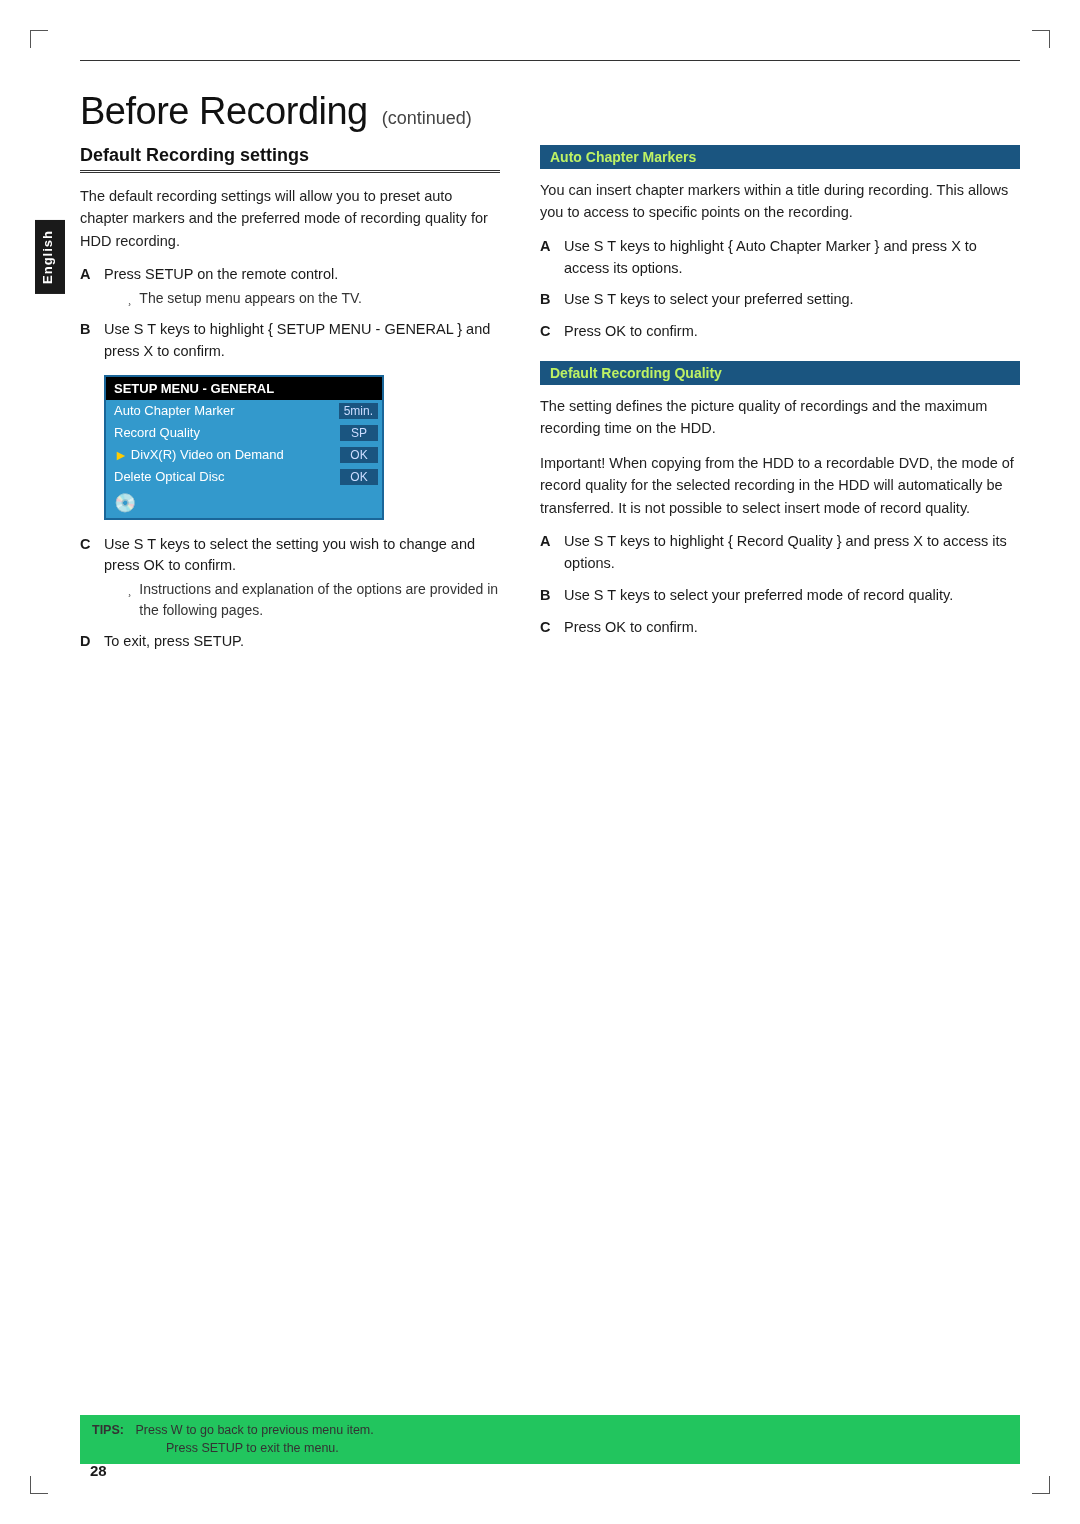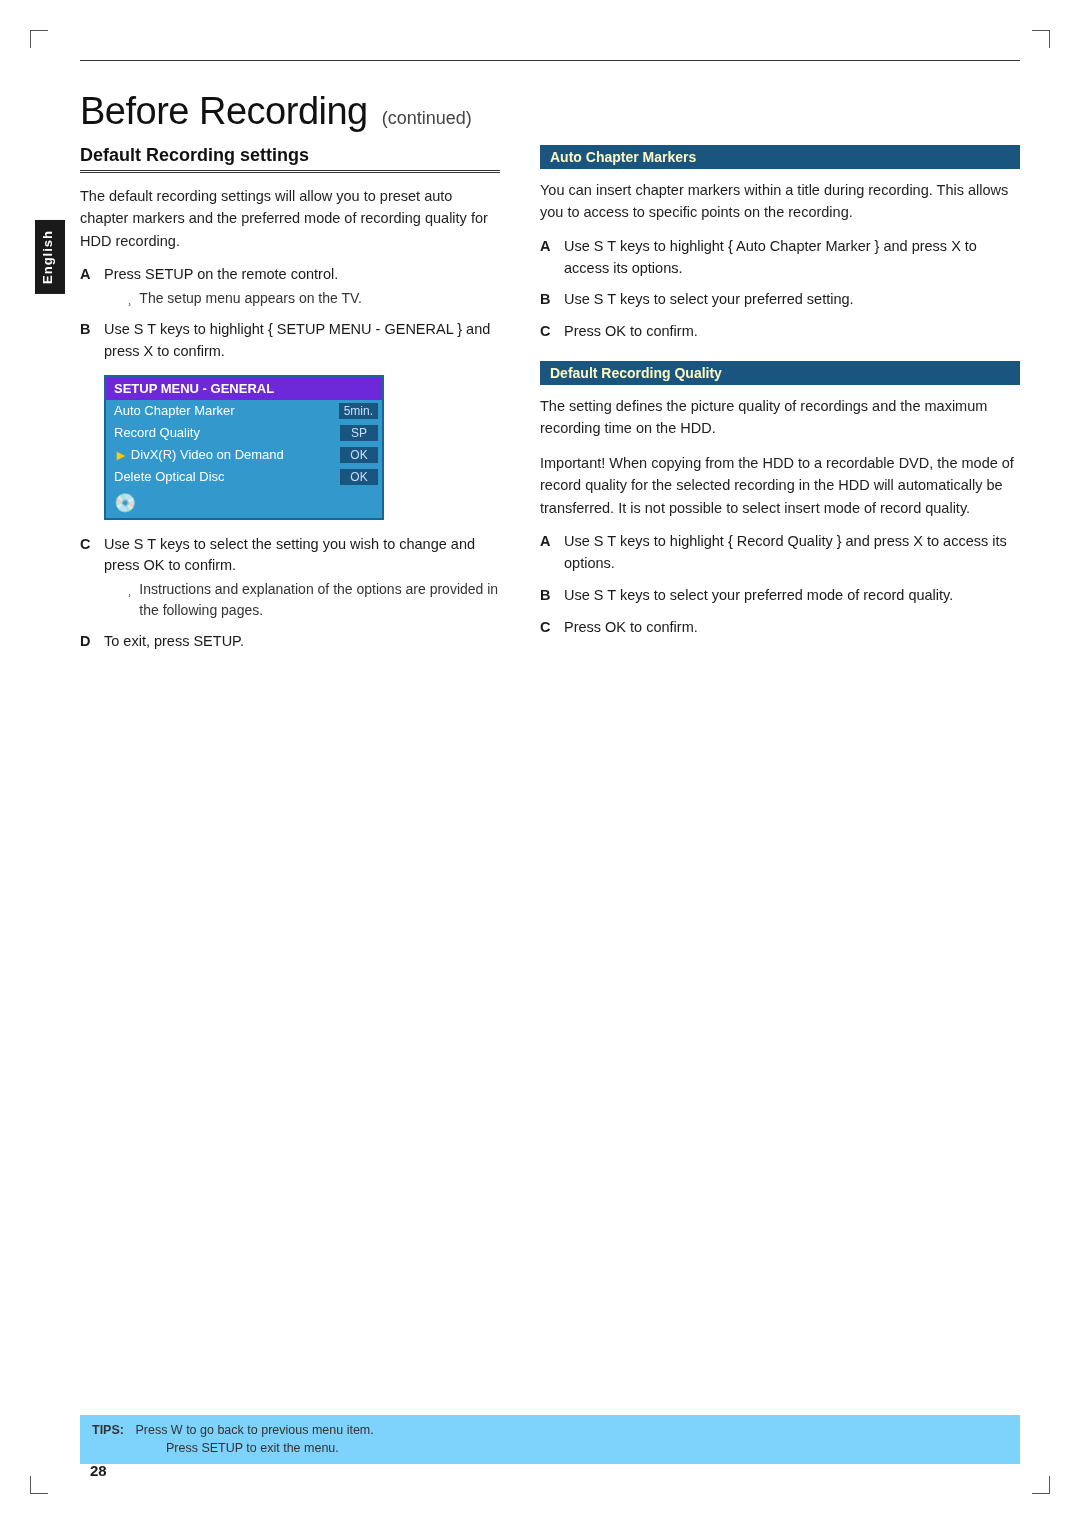--- a/index.html
+++ b/index.html
@@ -160,21 +160,21 @@
     
     .menu-box {
       background: #3399cc;
       border: 2px solid #1a6699;
       width: 280px;
       margin: 12px 0 14px 24px;
       padding: 0;
       font-size: 13px;
     }
     .menu-title-bar {
-      background: #6d28d9;
+      background: #000000;
       color: #ffffff;
       font-weight: bold;
       font-size: 13px;
       padding: 4px 8px;
     }
     .menu-row {
       display: flex;
       align-items: center;
       padding: 3px 0 3px 8px;
       color: #ffffff;
@@ -204,34 +204,34 @@
       justify-content: flex-start;
       padding: 4px 8px;
     }
     .menu-icon {
       font-size: 18px;
     }
 
     
     .section-box-header {
       background: #1a5580;
-      color: #fef9c3;
+      color: #bef264;
       font-size: 14px;
       font-weight: bold;
       padding: 4px 10px;
       margin-bottom: 10px;
     }
 
     
     .tips-bar {
       position: absolute;
       bottom: 60px;
       left: 80px;
       right: 60px;
-      background: #7dd3fc;
+      background: #22c55e;
       padding: 6px 12px;
       font-size: 12.5px;
       color: #333;
       line-height: 1.5;
     }
     .tips-label {
       font-weight: bold;
       margin-right: 8px;
     }
   </style>

